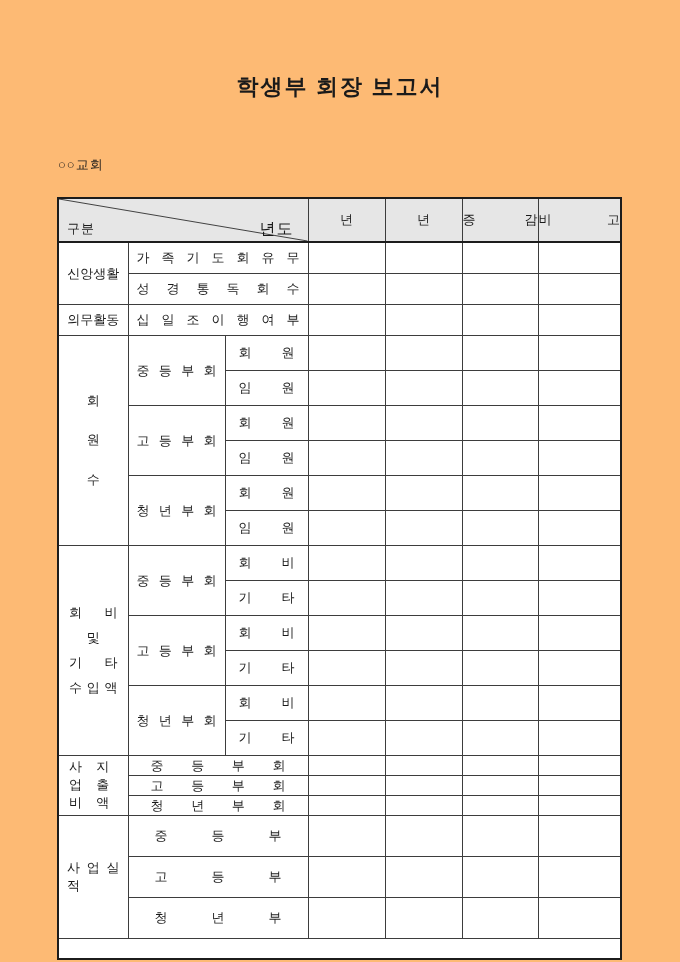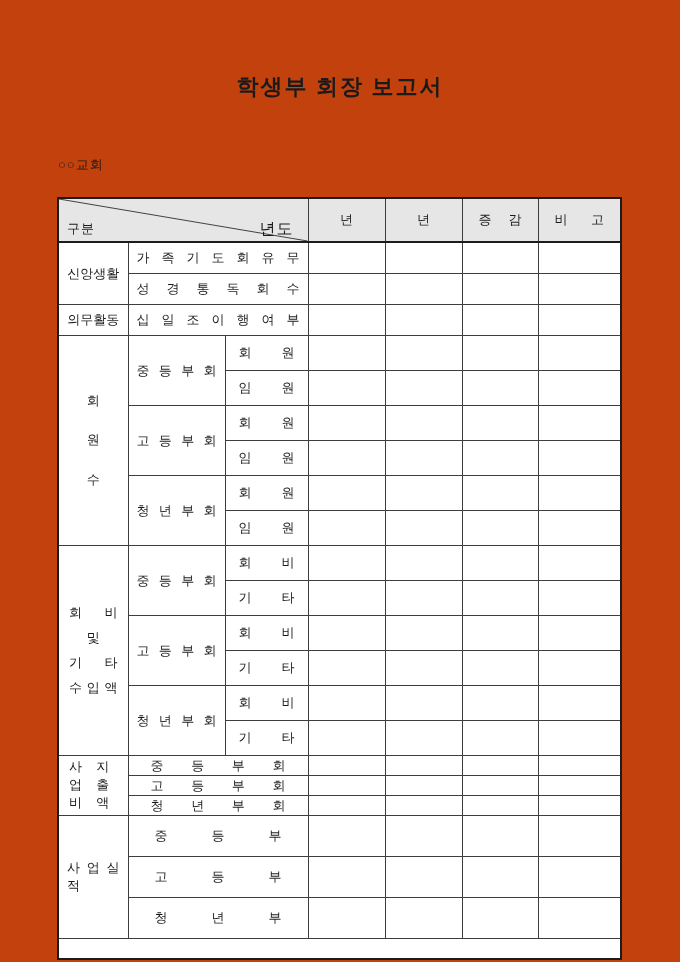--- a/index.html
+++ b/index.html
@@ -1,20 +1,20 @@
 <!DOCTYPE html>
 <html><head>
 <meta charset="utf-8">
 <style>
   html, body { margin: 0; padding: 0; background: #fff; }
   .page {
     position: relative;
     width: 680px;
     height: 962px;
-    background: #c2410c;
+    background: #fdba74;
     font-family: "Liberation Sans", sans-serif;
     color: #1a1a1a;
     overflow: hidden;
   }
   .title {
     position: absolute;
     top: 72px; left: 0;
     width: 100%;
     text-align: center;
     font-family: "Liberation Serif", serif;
@@ -68,21 +68,21 @@
   .diag-top { position: absolute; top: 20px; right: 14px; font-size: 16px; letter-spacing: 1px; }
   .diag-bottom { position: absolute; bottom: 3px; left: 8px; font-size: 13px; letter-spacing: 1px; }
   
   .dist {
     display: block;
     text-align: justify;
     text-align-last: justify;
     -moz-text-align-last: justify;
   }
   .p8  { padding: 6px 8px; }
-  .p12 { padding: 0 16px; font-family: Liberation Mono, monospace; }
+  .p12 { padding: 0 0; font-family: Liberation Mono, monospace; }
   .p13 { padding: 8px 13px; }
   .p22 { padding: 0 22px; }
   .p26 { padding: 11px 26px; }
   .alr { text-align: right; padding-right: 12px; }
   
   .vflex {
     display: flex;
     flex-direction: column;
     justify-content: space-around;
     align-items: center;

